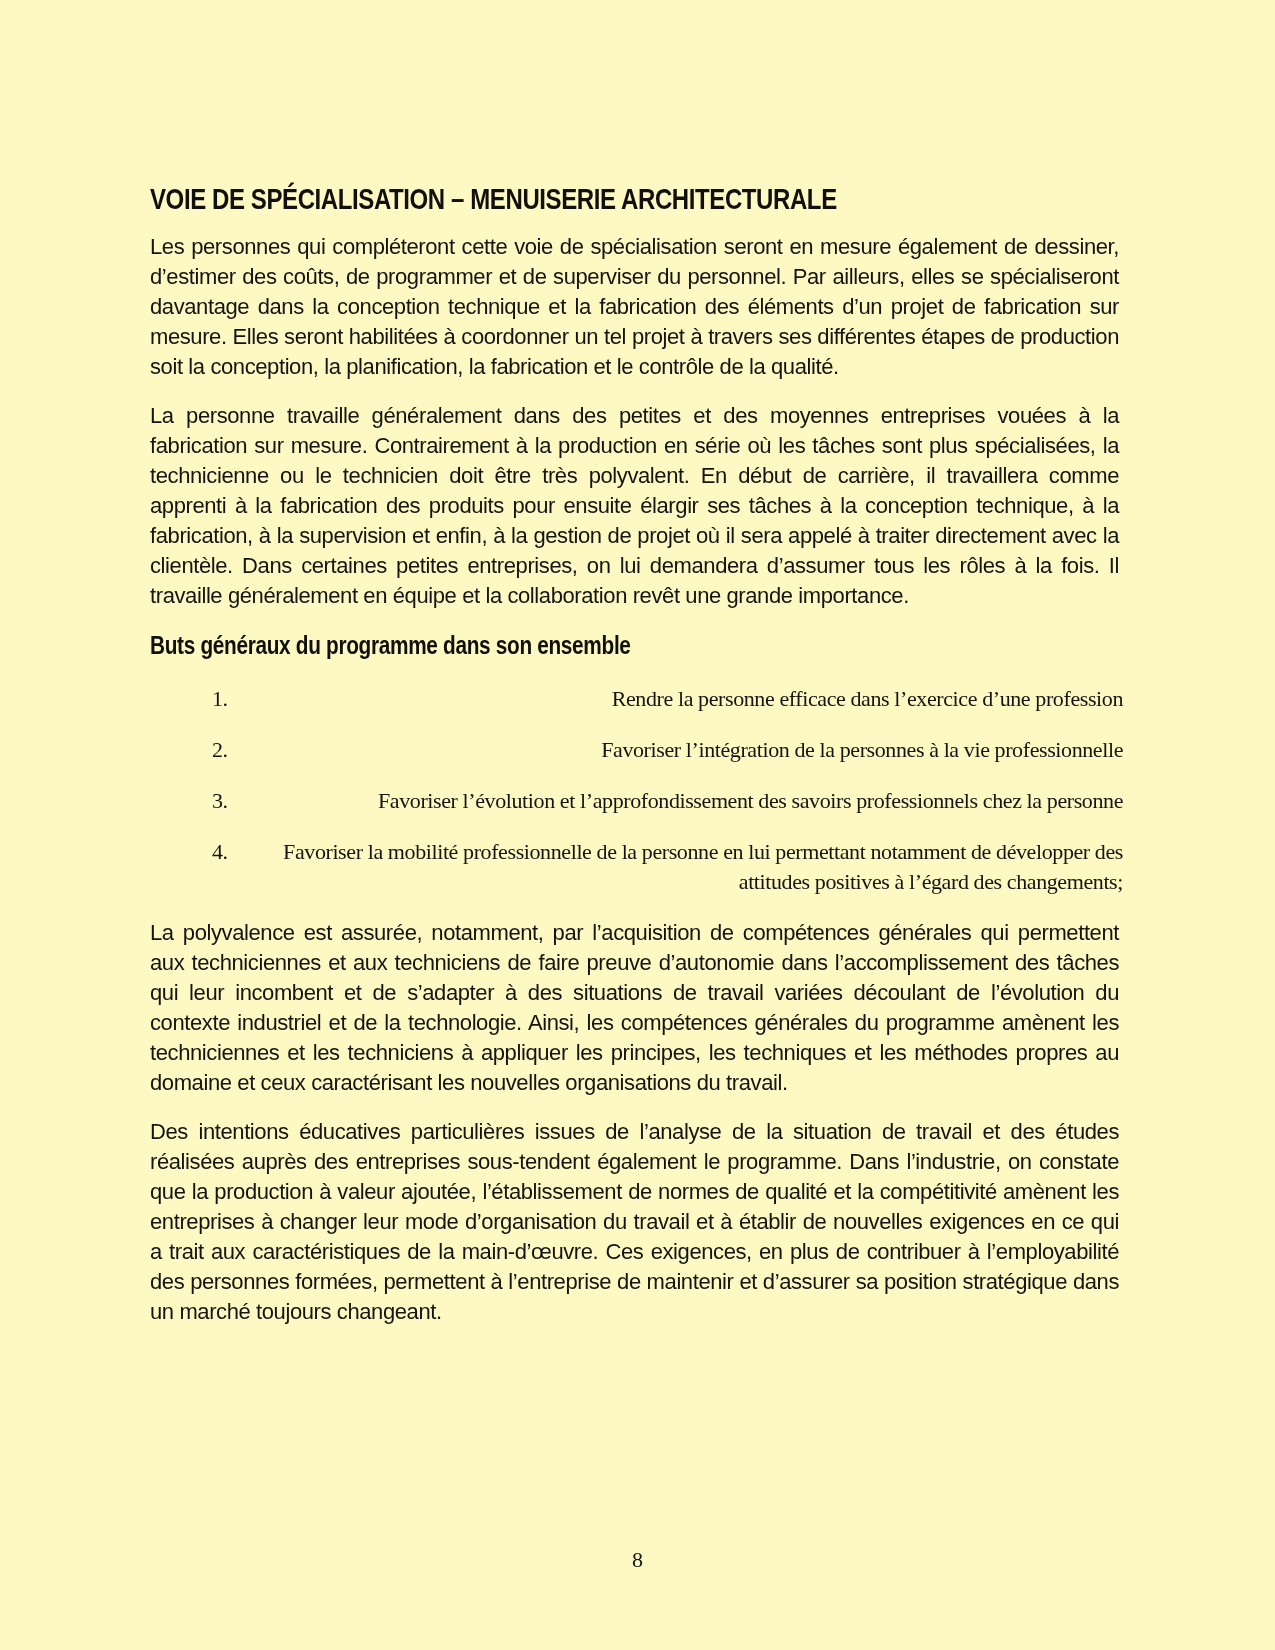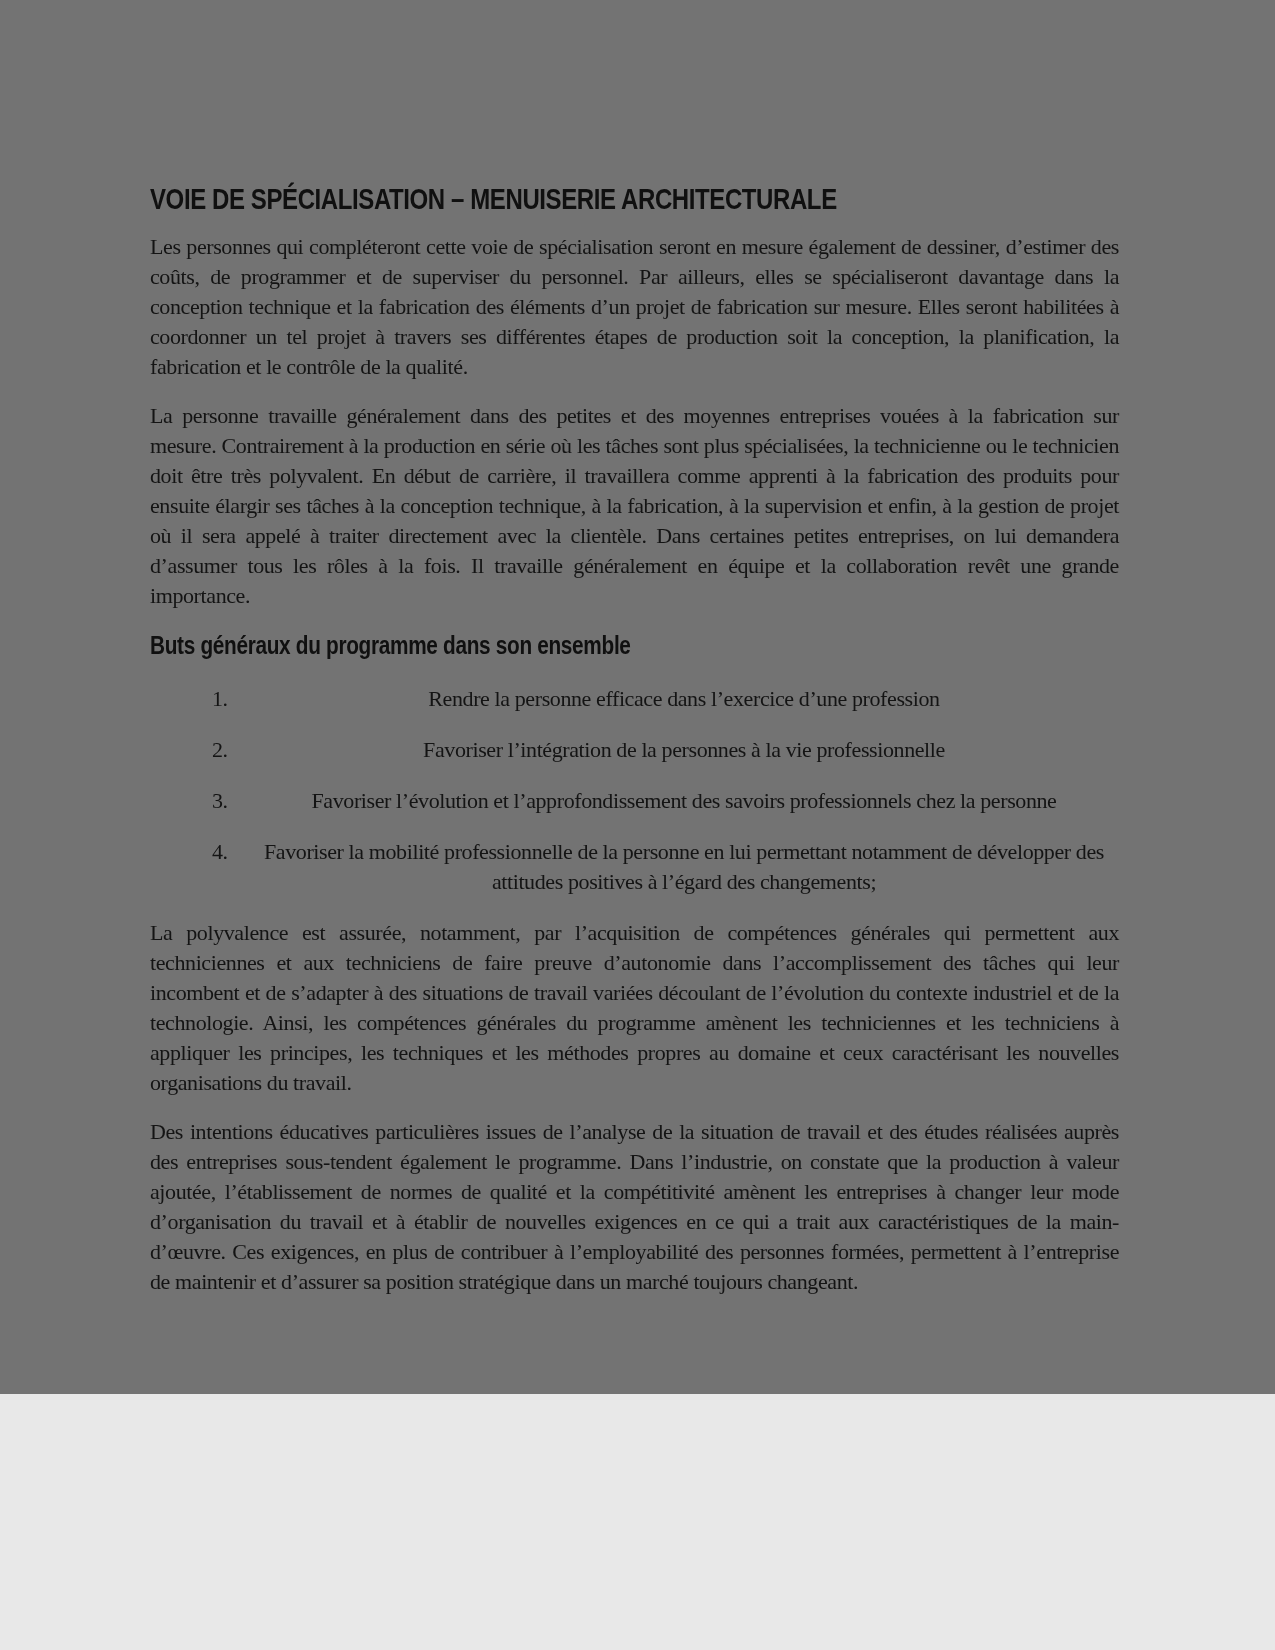--- a/index.html
+++ b/index.html
@@ -3,23 +3,23 @@
 <meta charset="utf-8">
 <style>
   html, body {
     margin: 0;
     padding: 0;
     background: #e8e8e8;
   }
   .page {
     position: relative;
     width: 1275px;
-    height: 1394px;
+    height: 1650px;
     margin: 0 auto;
-    background: #737373;
+    background: #fef9c3;
     color: #141414;
     overflow: hidden;
   }
   .content {
     position: absolute;
     left: 150px;
     top: 182px;
     width: 973px;
   }
   h1.doc-title {
@@ -29,21 +29,21 @@
     font-size: 30px;
     line-height: 34px;
     letter-spacing: -0.5px;
     white-space: nowrap;
     transform: scaleX(0.80);
     transform-origin: 0 50%;
     color: #101010;
   }
   p.body-par {
     margin: 0 4px 19px 0;
-    font-family: Liberation Serif, serif;
+    font-family: Liberation Sans, sans-serif;
     font-size: 22px;
     line-height: 30px;
     letter-spacing: -0.4px;
     text-align: justify;
   }
   h2.section-heading {
     margin: 10px 0 24px 0;
     font-family: "Liberation Sans", sans-serif;
     font-weight: bold;
     font-size: 26px;
@@ -65,21 +65,21 @@
     font-family: "Liberation Serif", serif;
     font-size: 22px;
     line-height: 30px;
     letter-spacing: -0.4px;
   }
   .goal .num {
     flex: 0 0 33px;
   }
   .goal .goal-text {
     flex: 1 1 auto;
-    text-align: center;
+    text-align: right;
   }
   .page-number {
     position: absolute;
     left: 0;
     right: 0;
     top: 1547px;
     text-align: center;
     font-family: "Liberation Serif", serif;
     font-size: 22px;
     color: #141414;

